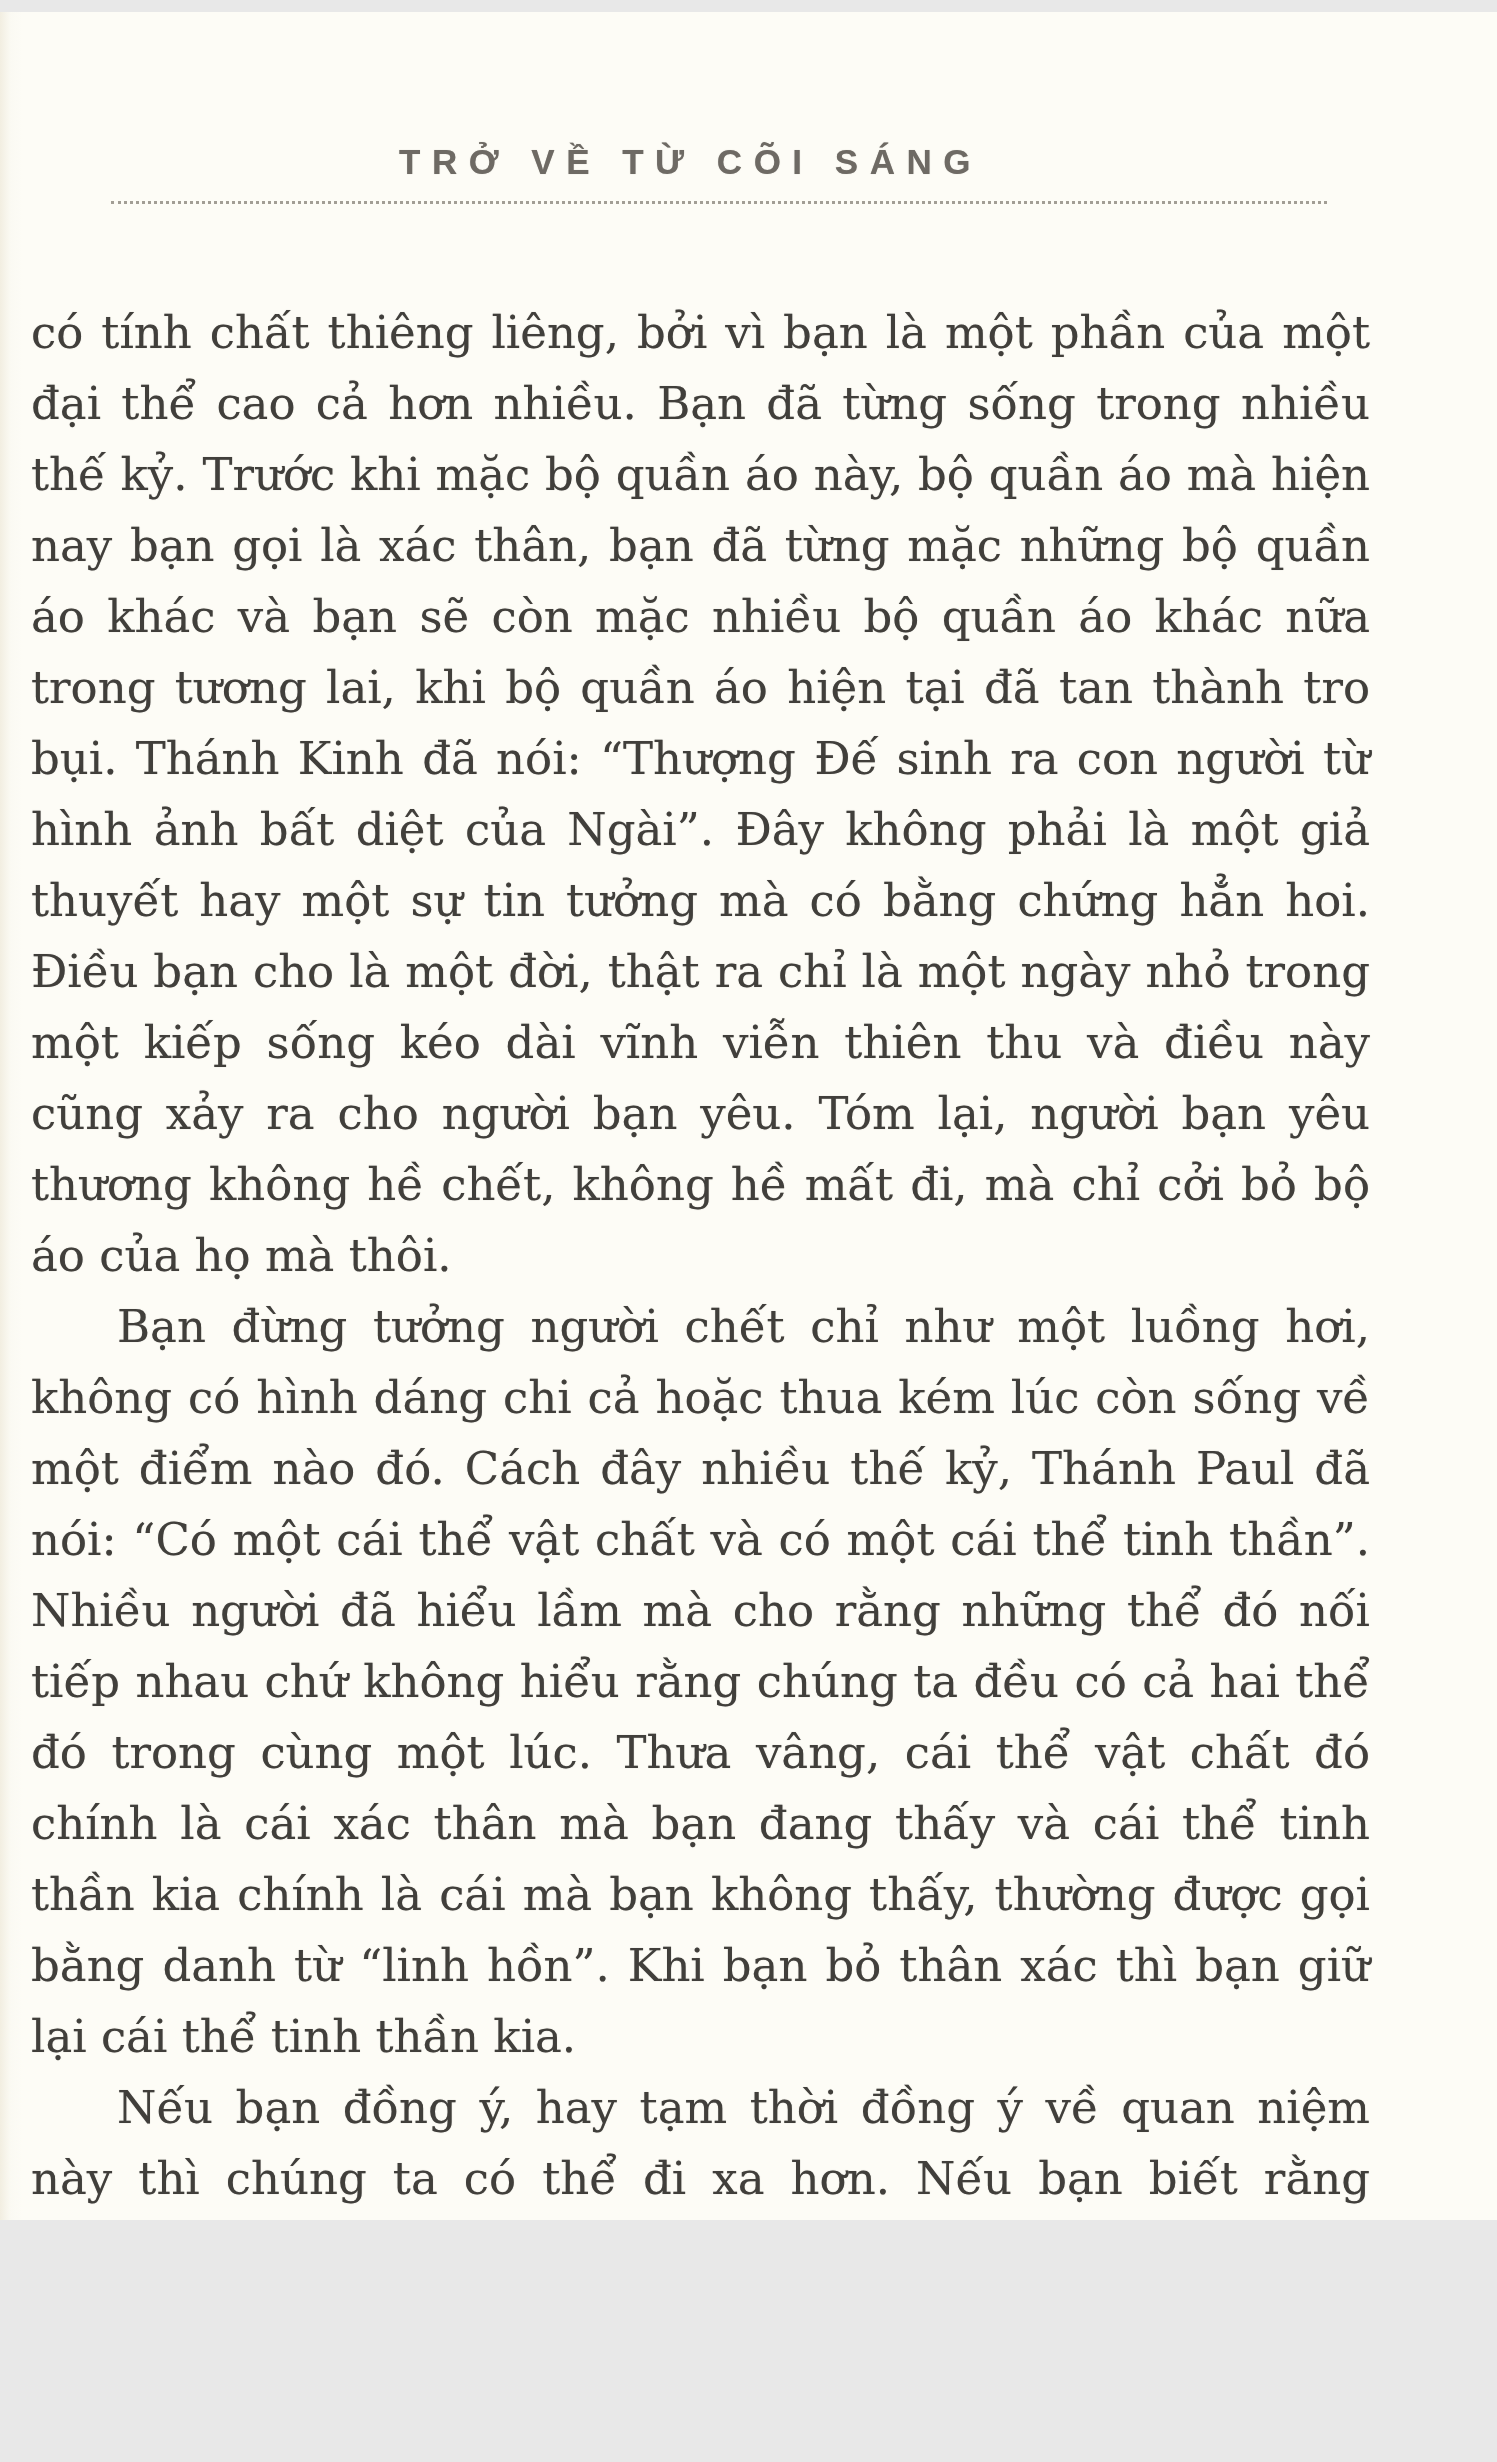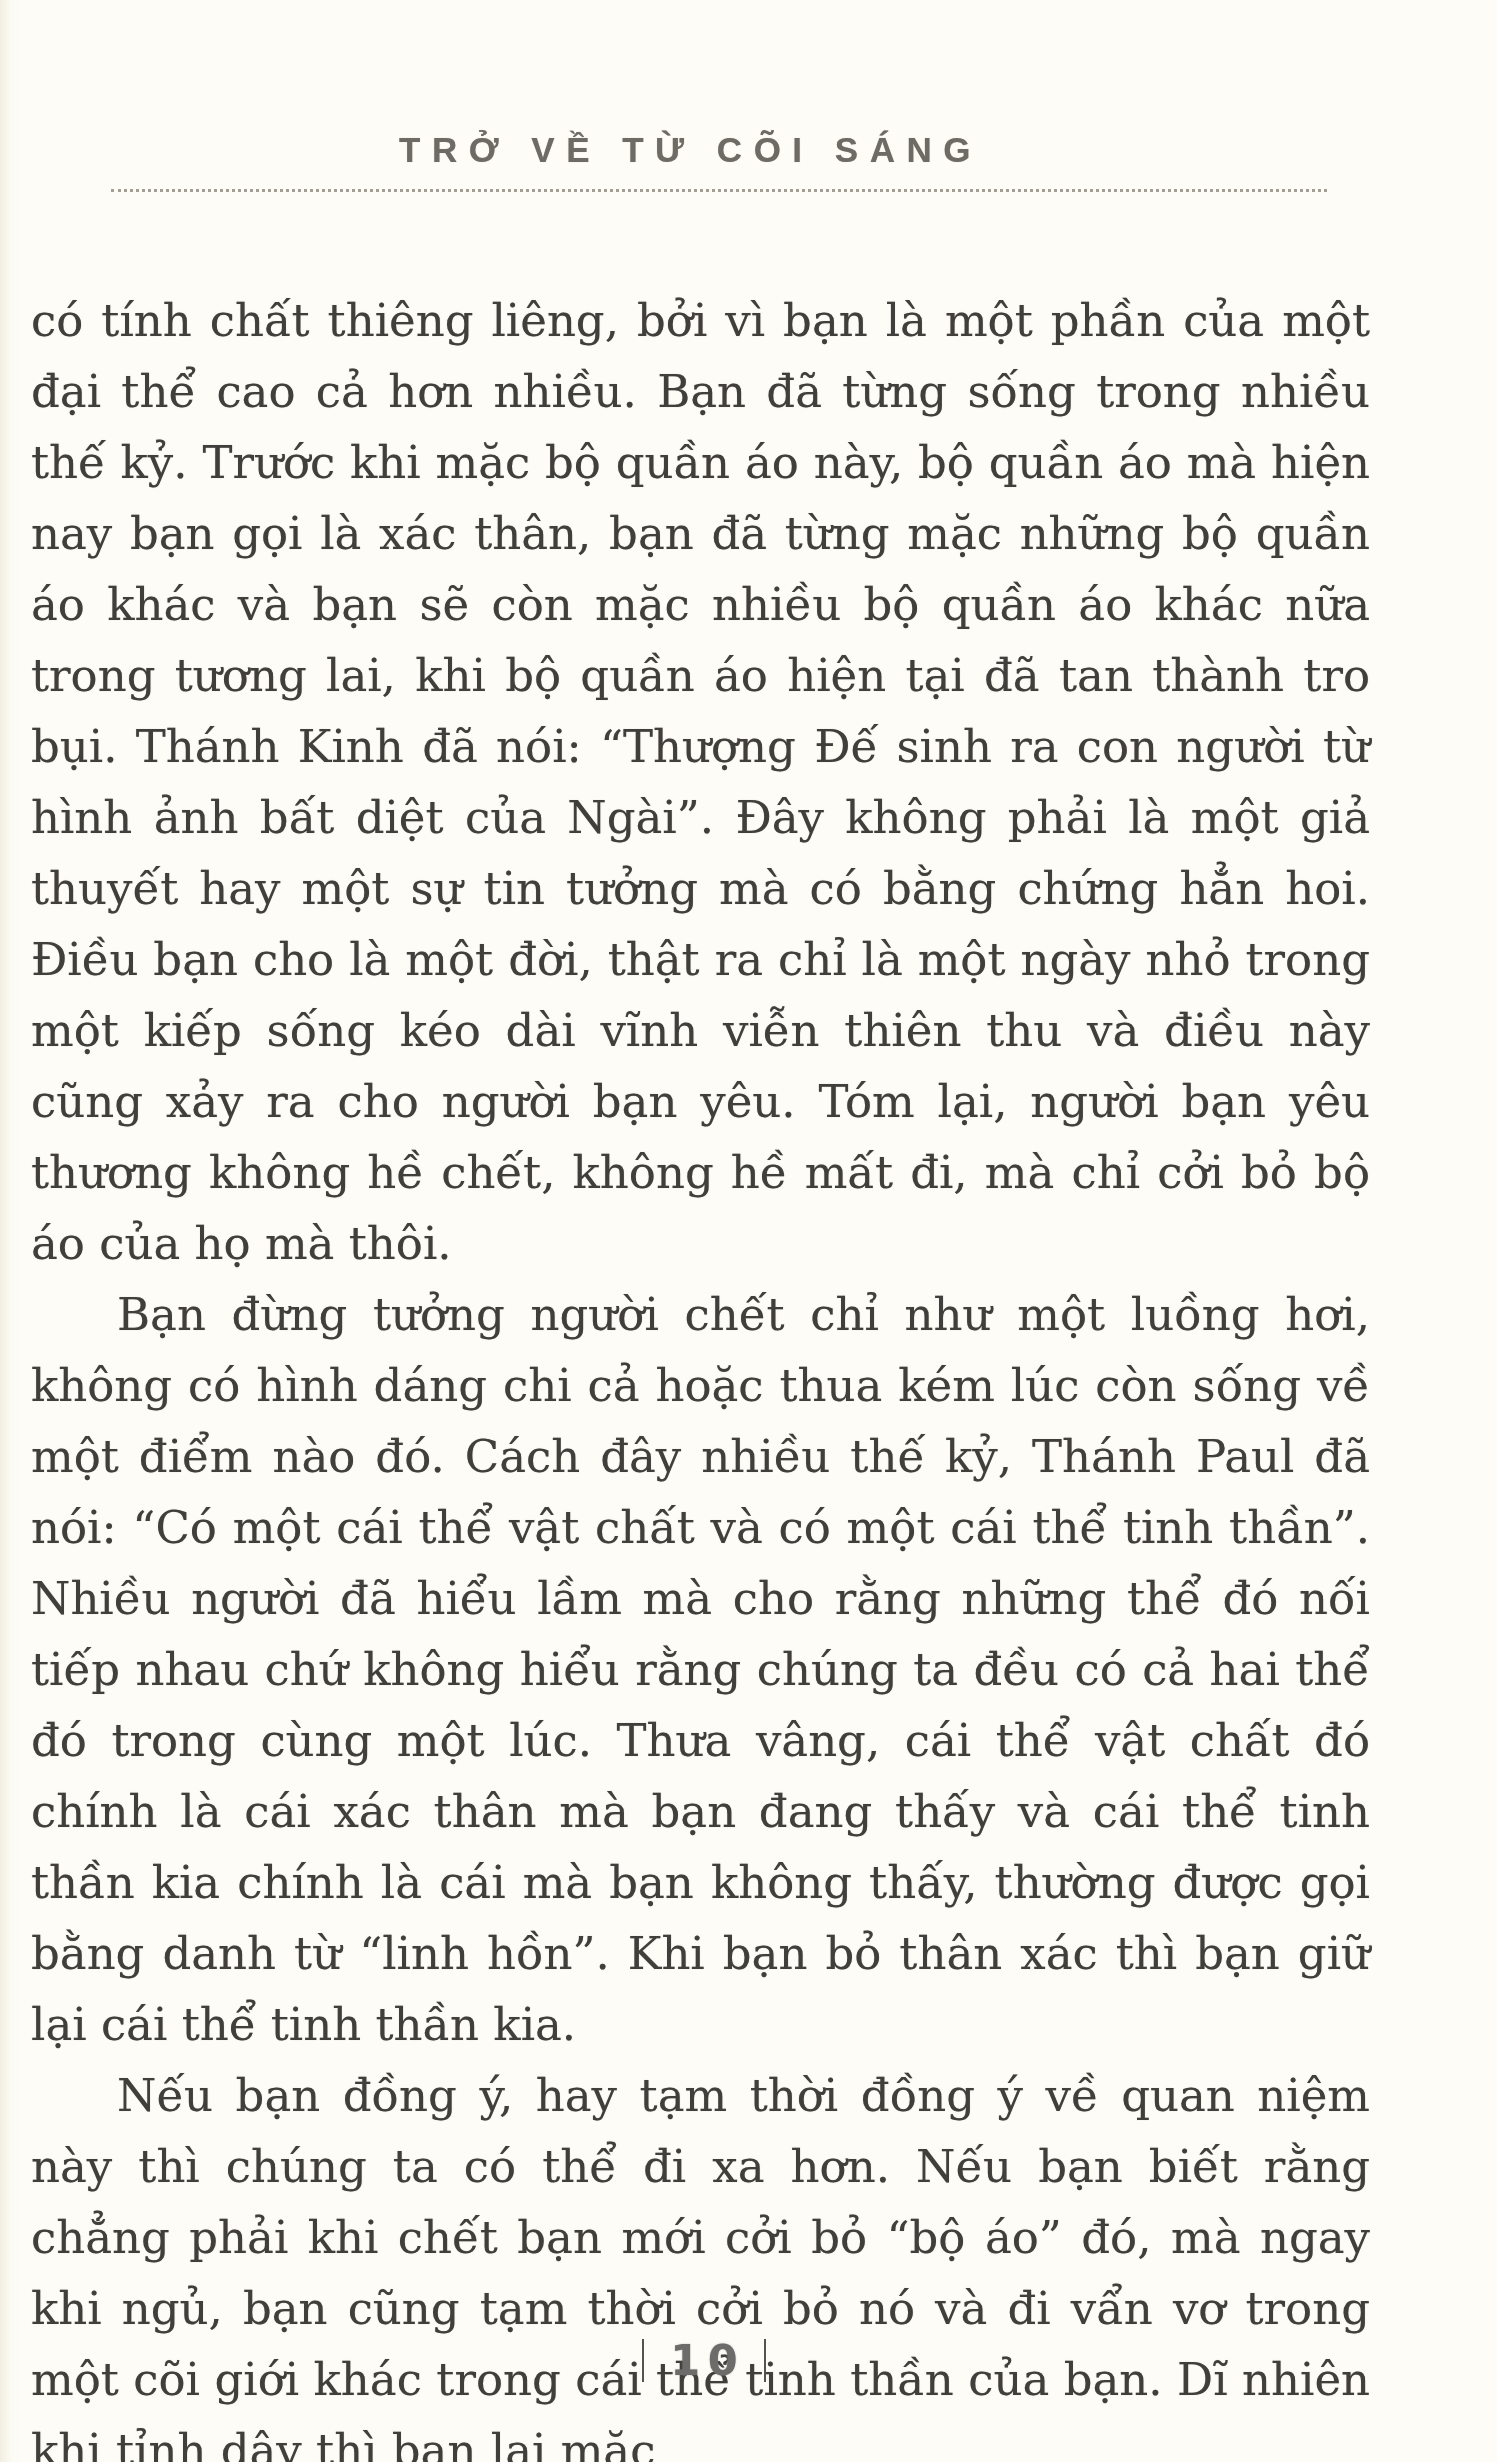--- a/index.html
+++ b/index.html
@@ -3,22 +3,22 @@
 <meta charset="utf-8">
 <style>
   html, body {
     margin: 0;
     padding: 0;
     background: #e8e8e8;
   }
   .page {
     position: relative;
     width: 1497px;
-    height: 2462px;
-    margin: 0 auto;
+    height: 2208px;
+    margin: 12px auto;
     background: #fdfcf6;
     background-image: linear-gradient(90deg, #f2eee1 0px, #fbfaf3 10.7px, #fdfcf6 23px);
     overflow: hidden;
     font-family: "DejaVu Serif", serif;
   }
 
   
   .running-header {
     position: absolute;
     top: 130px;

